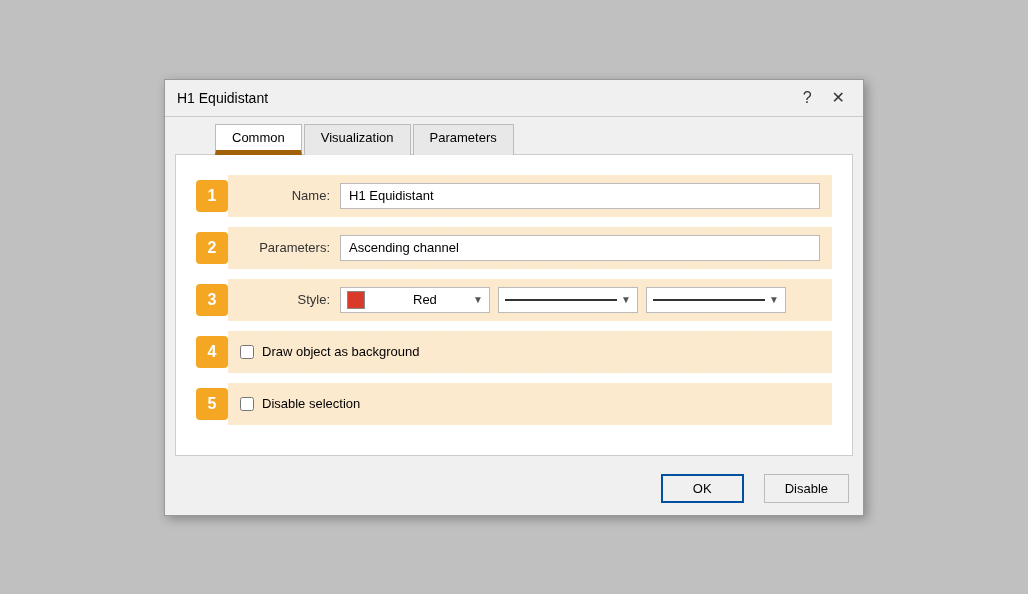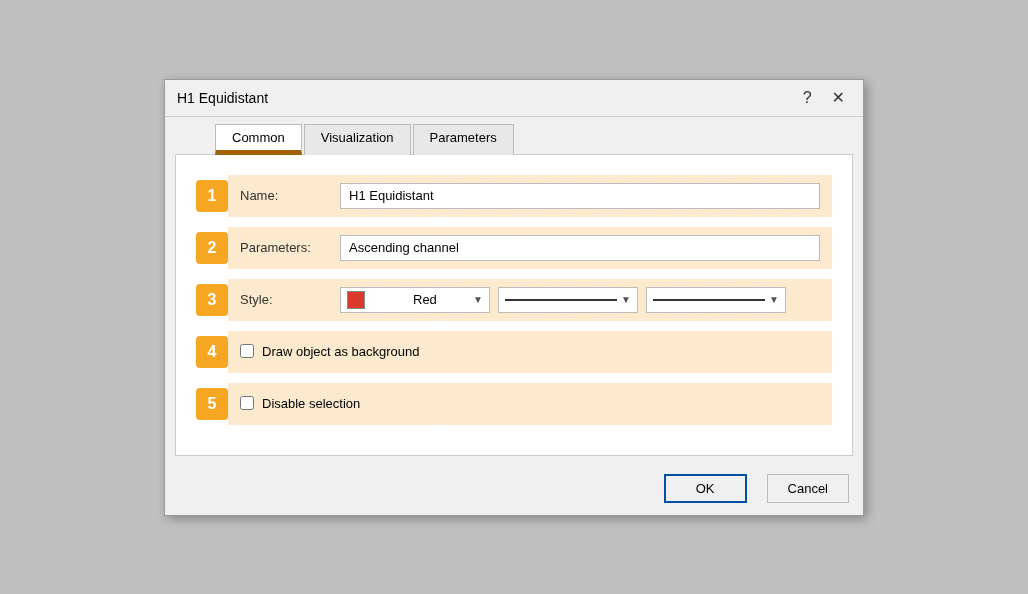--- a/index.html
+++ b/index.html
@@ -127,21 +127,21 @@
       );
       padding: 8px 12px;
       display: flex;
       align-items: center;
       min-height: 42px;
     }
 
     .row-label {
       color: #333;
       min-width: 90px;
-      text-align: left;
+      text-align: right;
       margin-right: 10px;
       flex-shrink: 0;
     }
 
     .row-input {
       flex: 1;
       border: 1px solid #bbb;
       background: white;
       padding: 4px 8px;
       font-size: 13px;
@@ -200,21 +200,21 @@
 
     .line-preview {
       flex: 1;
       height: 2px;
       background: #333;
     }
 
     
     .checkbox-label {
       display: flex;
-      align-items: flex-start;
+      align-items: center;
       gap: 8px;
       cursor: pointer;
     }
 
     .checkbox-label input[type="checkbox"] {
       width: 14px;
       height: 14px;
       cursor: pointer;
     }
 
@@ -331,15 +331,15 @@
           <input type="checkbox" style="">
           <span>Disable selection</span>
         </label>
       </div>
     </div>
 
   </div>
 
   <div class="footer">
     <button class="btn-ok">OK</button>
-    <button class="btn-cancel">Cancel</button>
+    <button class="btn-cancel">Disable</button>
   </div>
 </div>
 
 </body></html>

